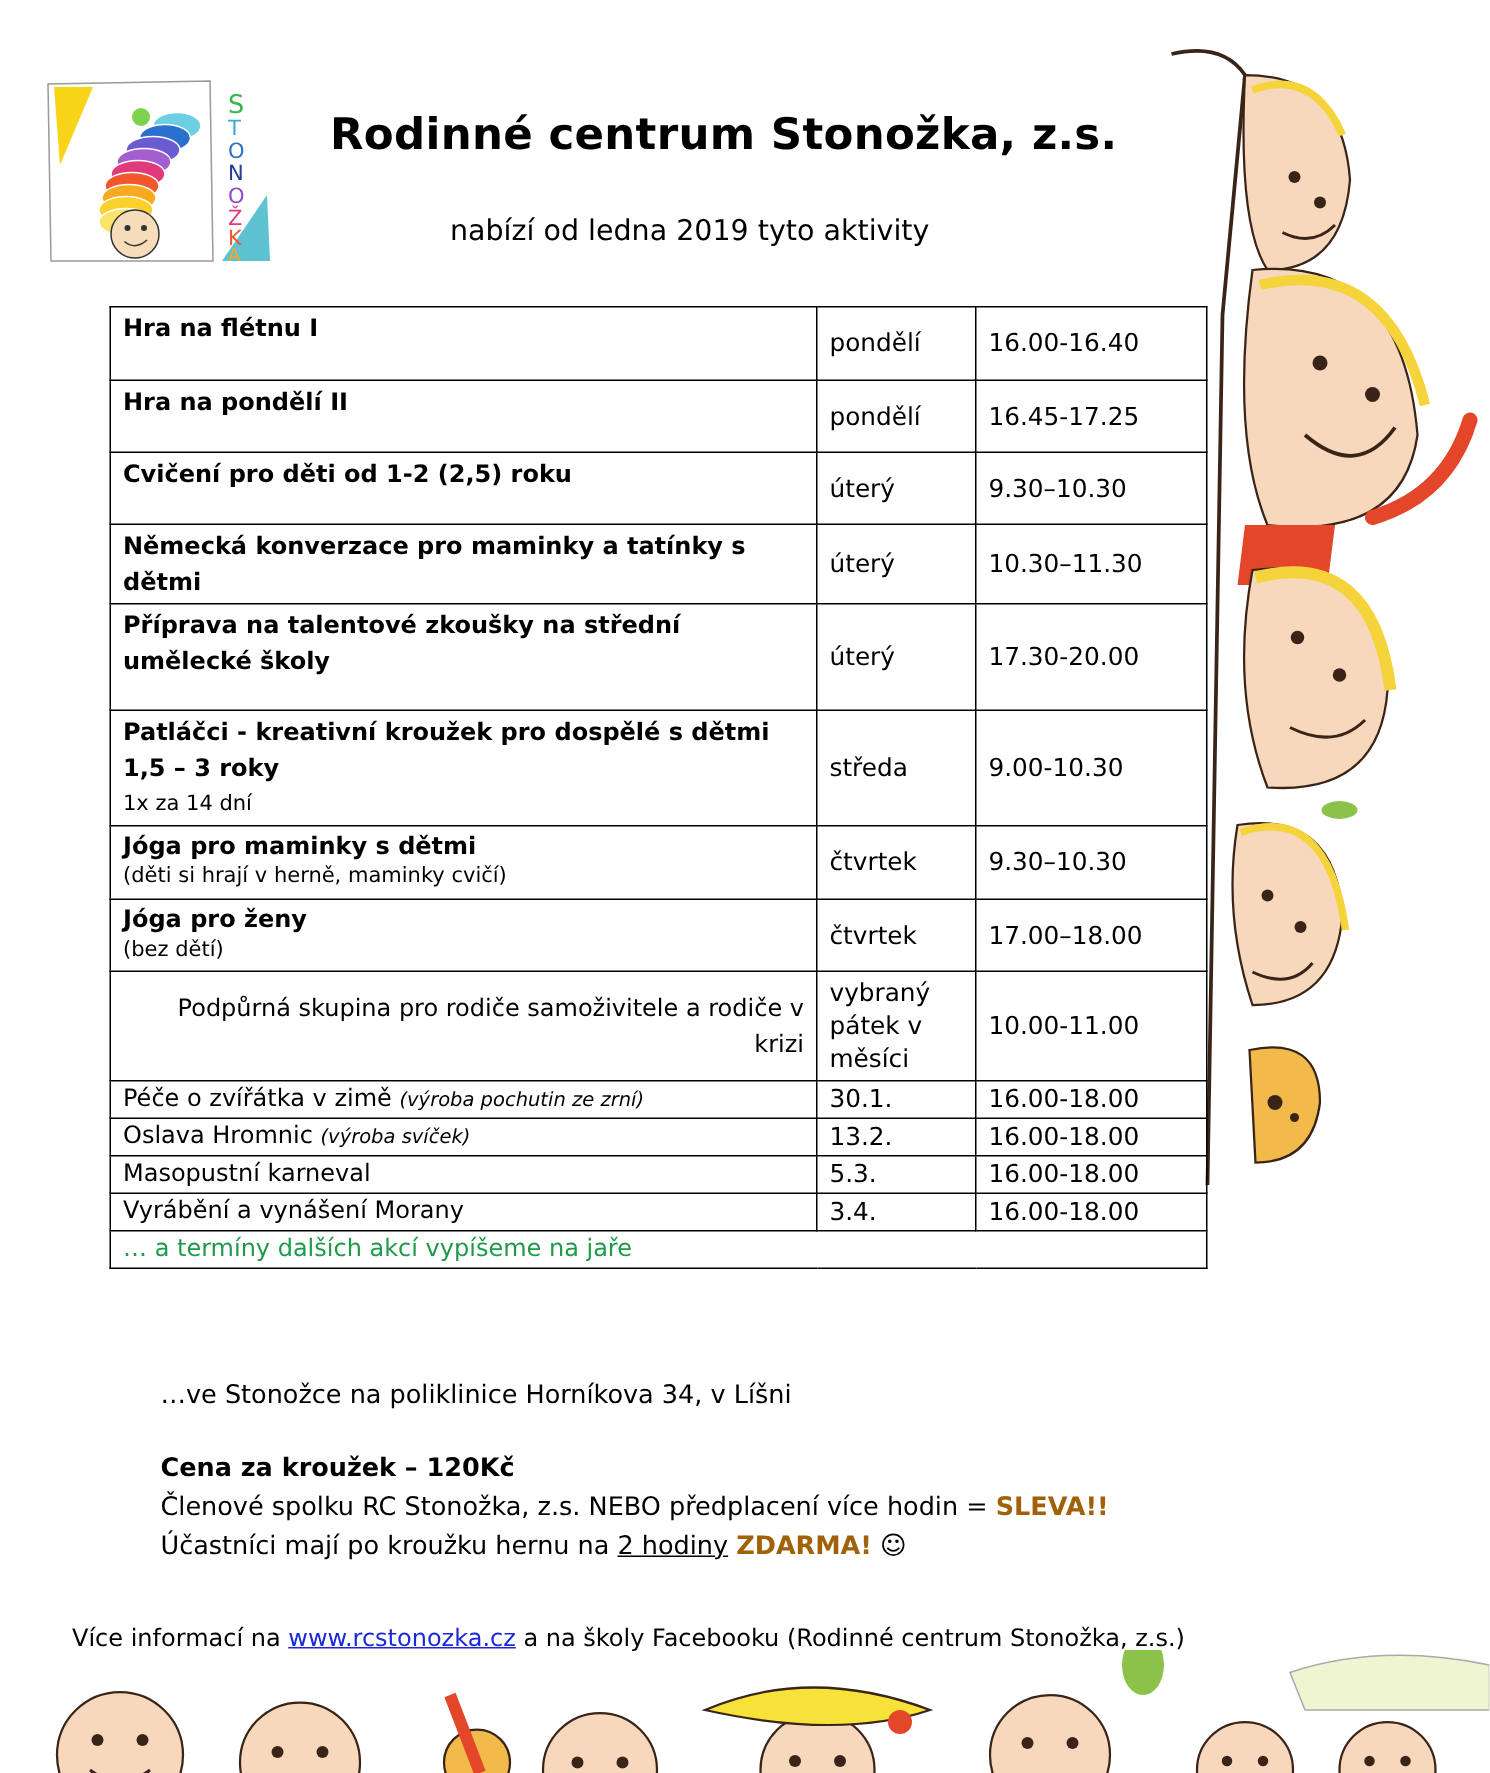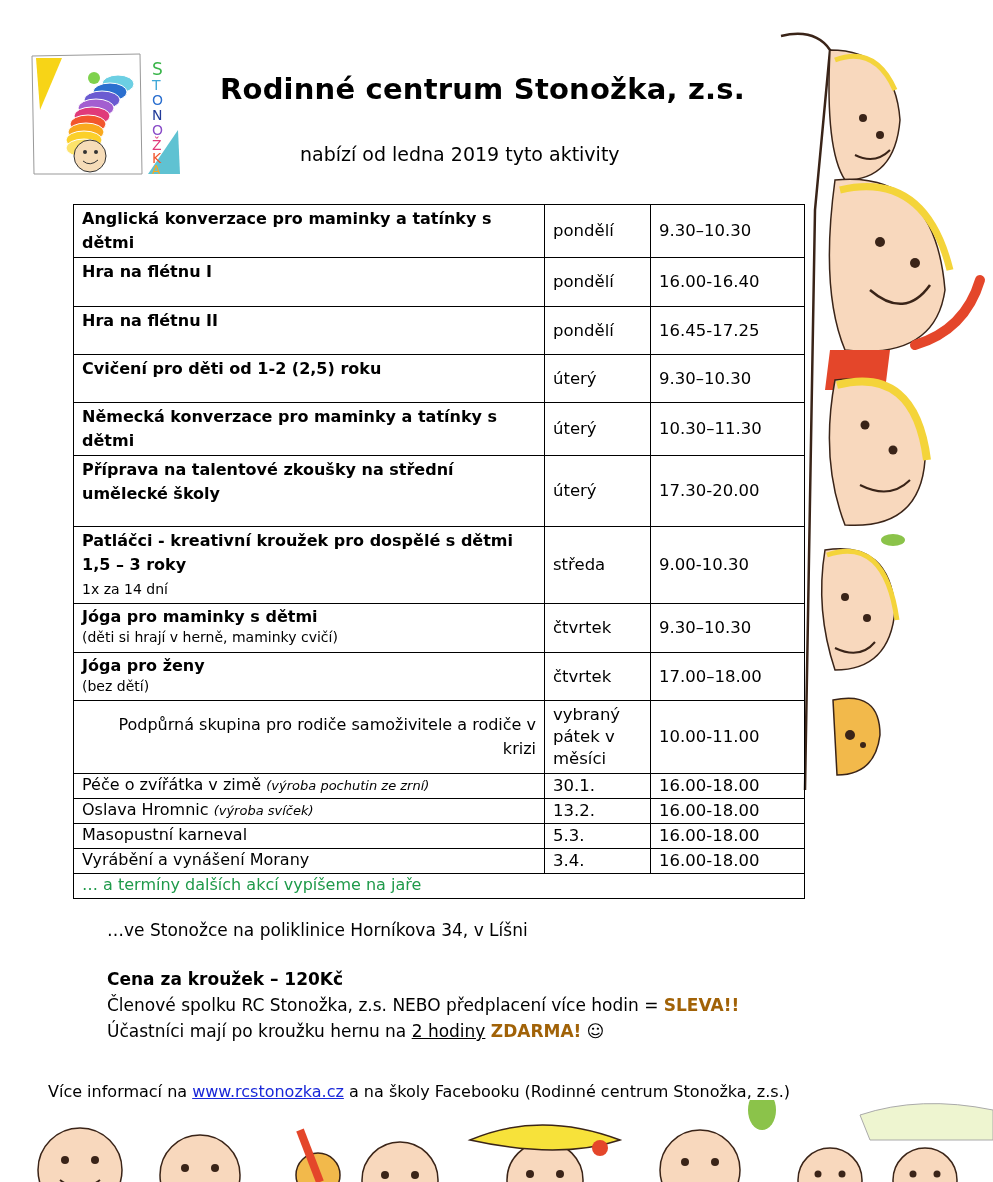--- a/index.html
+++ b/index.html
@@ -101,31 +101,26 @@
 
     <path d="M58 670 Q105 660 105 705 Q100 745 62 745 Z" fill="#f2b94b" stroke="#3a2418" stroke-width="1.5"></path>
     <circle cx="75" cy="705" r="5" fill="#3a2418"></circle>
       <circle cx="88" cy="715" r="3" fill="#3a2418"></circle>
   </svg>
 </div>
 
 <table class="activities">
   <tbody>
     <tr style="height:49px;">
-      <td><span class="bold">Anglická konverzace pro maminky a tatínky s dětmi</span></td>
-      <td class="day">pondělí</td>
-      <td class="time">9.30–10.30</td>
-    </tr>
-    <tr style="height:49px;">
       <td><span class="bold">Hra na flétnu I</span></td>
       <td class="day">pondělí</td>
       <td class="time">16.00-16.40</td>
     </tr>
     <tr style="height:48px;">
-      <td><span class="bold">Hra na flétnu II</span></td>
+      <td><span class="bold">Hra na pondělí II</span></td>
       <td class="day">pondělí</td>
       <td class="time">16.45-17.25</td>
     </tr>
     <tr style="height:48px;margin-top:21px;">
       <td><span class="bold">Cvičení pro děti od 1-2 (2,5) roku</span></td>
       <td class="day">úterý</td>
       <td class="time">9.30–10.30</td>
     </tr>
     <tr style="height:50px;">
       <td><span class="bold">Německá konverzace pro maminky a tatínky s dětmi</span></td>

